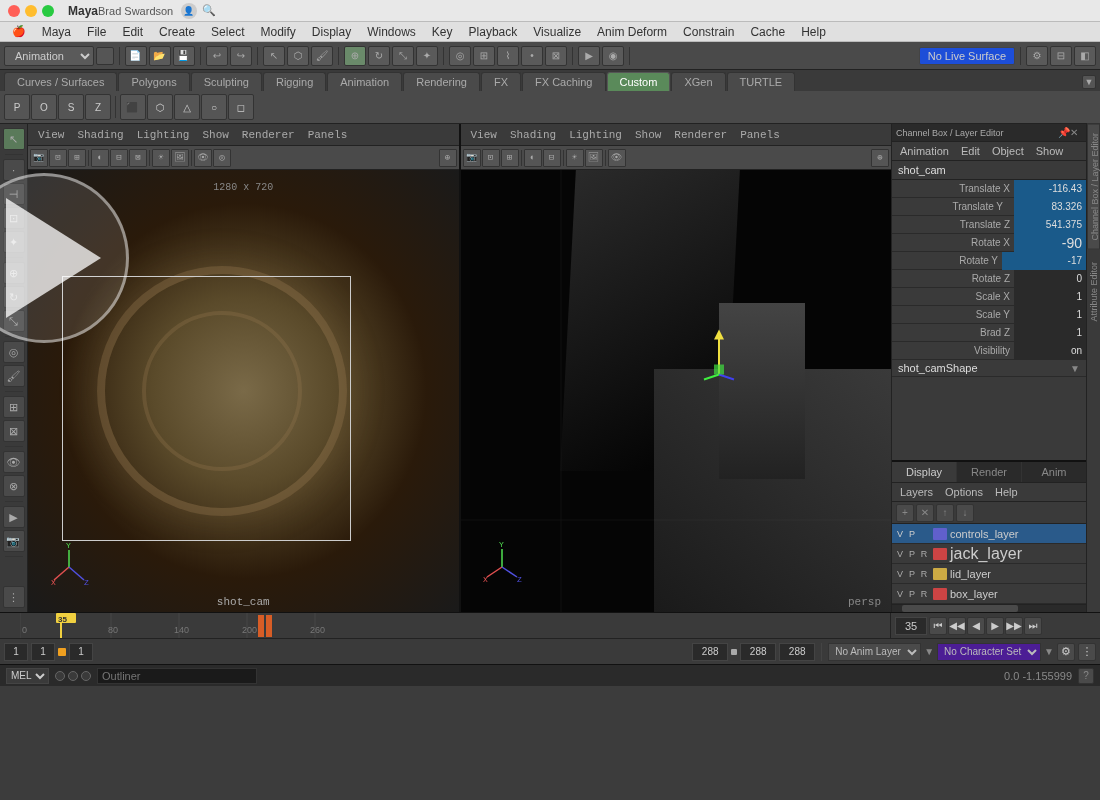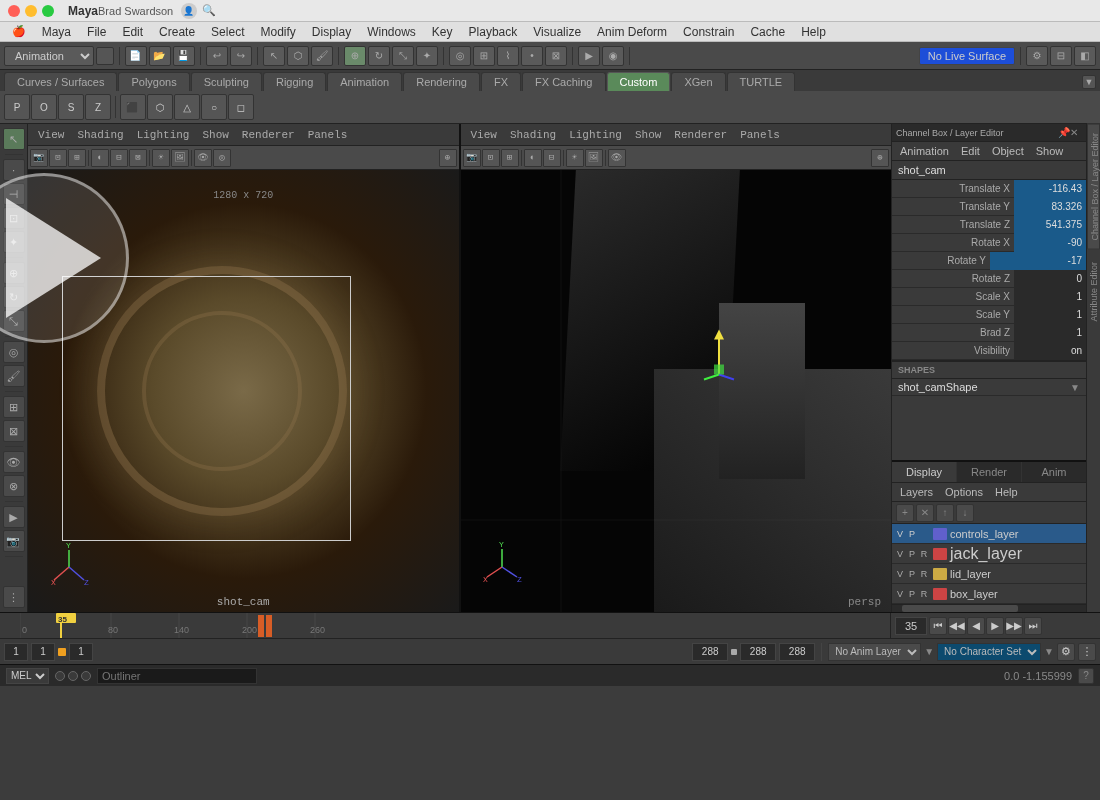--- a/index.html
+++ b/index.html
@@ -243,21 +243,21 @@
 
         <div class="vp-content" style="flex:1;background:#2a2a2a;position:relative;overflow:hidden;">
 
           <div style="position:absolute;top:0;left:0;right:0;bottom:0;background:radial-gradient(ellipse at 50% 50%, #7a6a48 0%, #5a4a2a 30%, #2a1a0a 60%, #1a1a1a 100%);"></div>
 
           <div style="position:absolute;top:50%;left:45%;transform:translate(-50%,-50%);width:250px;height:250px;border-radius:50%;border:8px solid rgba(150,120,80,0.4);box-shadow:0 0 40px rgba(150,120,80,0.2);"></div>
           <div style="position:absolute;top:50%;left:45%;transform:translate(-50%,-50%);width:160px;height:160px;border-radius:50%;border:4px solid rgba(150,120,80,0.3);"></div>
 
           <div class="inner-box"></div>
 
-          <div class="vp-res" style="position:absolute;top:20px;left:50%;transform:translateX(-50%);color:#888;font-size:10px;">1280 x 720</div>
+          <div class="vp-res" style="position:absolute;top:12px;left:50%;transform:translateX(-50%);color:#888;font-size:10px;">1280 x 720</div>
 
           <div class="vp-label" style="position:absolute;bottom:4px;left:50%;transform:translateX(-50%);color:#aaa;font-size:11px;">shot_cam</div>
 
           <div style="position:absolute;bottom:20px;left:16px;width:50px;height:50px;">
             <svg width="50" height="50">
               <line x1="25" y1="25" x2="10" y2="38" stroke="#e05050" stroke-width="1.5"></line>
               <line x1="25" y1="25" x2="25" y2="8" stroke="#50e050" stroke-width="1.5"></line>
               <line x1="25" y1="25" x2="40" y2="38" stroke="#5050e0" stroke-width="1.5"></line>
               <text x="7" y="43" fill="#e05050" font-size="8">X</text>
               <text x="22" y="6" fill="#50e050" font-size="8">Y</text>
@@ -349,33 +349,33 @@
     <div style="padding:3px 6px;font-size:11px;color:#ddd;background:#3a3a3a;border-bottom:1px solid #222;">shot_cam</div>
 
     <div id="cb-attrs" style="overflow-y:auto;flex:1;">
 
       <div class="cb-attr-row">
         <span class="cb-attr-name">Translate X</span>
         <span style="width:72px;padding:0 4px;font-size:10px;background:#1a5a8a;color:#ddd;text-align:right;height:18px;display:flex;align-items:center;justify-content:flex-end;">-116.43</span>
       </div>
       <div class="cb-attr-row">
         <span class="cb-attr-name">Translate Y</span>
-        <span style="width:72px;padding:0 4px;font-size:10px;background:#1a5a8a;color:#ddd;text-align:left;height:18px;display:flex;align-items:center;justify-content:flex-end;">83.326</span>
+        <span style="width:72px;padding:0 4px;font-size:10px;background:#1a5a8a;color:#ddd;text-align:left;height:18px;display:flex;align-items:center;justify-content:flex-end;margin-left:7px;">83.326</span>
       </div>
       <div class="cb-attr-row">
         <span class="cb-attr-name">Translate Z</span>
         <span style="width:72px;padding:0 4px;font-size:10px;background:#1a5a8a;color:#ddd;text-align:right;height:18px;display:flex;align-items:center;justify-content:flex-end;">541.375</span>
       </div>
       <div class="cb-attr-row">
         <span class="cb-attr-name">Rotate X</span>
-        <span style="width:72px;padding:0 4px;font-size:10px;background:#1a5a8a;color:#ddd;text-align:right;height:18px;display:flex;align-items:center;justify-content:flex-end;">-90</span>
+        <span style="width:72px;padding:0 4px;font-size:14px;background:#1a5a8a;color:#ddd;text-align:right;height:18px;display:flex;align-items:center;justify-content:flex-end;">-90</span>
       </div>
       <div class="cb-attr-row">
         <span class="cb-attr-name">Rotate Y</span>
-        <span style="width:96px;padding:0 4px;font-size:10px;background:#1a5a8a;color:#ddd;text-align:right;height:18px;display:flex;align-items:center;justify-content:flex-end;">-17</span>
+        <span style="width:84px;padding:0 4px;font-size:10px;background:#1a5a8a;color:#ddd;text-align:right;height:18px;display:flex;align-items:center;justify-content:flex-end;">-17</span>
       </div>
       <div class="cb-attr-row">
         <span class="cb-attr-name">Rotate Z</span>
         <span style="width:72px;padding:0 4px;font-size:10px;background:#2a2a2a;color:#ddd;text-align:right;height:18px;display:flex;align-items:center;justify-content:flex-end;">0</span>
       </div>
       <div class="cb-attr-row">
         <span class="cb-attr-name">Scale X</span>
         <span style="width:72px;padding:0 4px;font-size:10px;background:#2a2a2a;color:#ddd;text-align:right;height:18px;display:flex;align-items:center;justify-content:flex-end;">1</span>
       </div>
       <div class="cb-attr-row">
@@ -384,23 +384,20 @@
       </div>
       <div class="cb-attr-row">
         <span class="cb-attr-name">Brad Z</span>
         <span style="width:72px;padding:0 4px;font-size:10px;background:#2a2a2a;color:#ddd;text-align:right;height:18px;display:flex;align-items:center;justify-content:flex-end;">1</span>
       </div>
       <div class="cb-attr-row">
         <span class="cb-attr-name">Visibility</span>
         <span style="width:72px;padding:0 4px;font-size:10px;background:#2a2a2a;color:#ddd;text-align:right;height:18px;display:flex;align-items:center;justify-content:flex-end;">on</span>
       </div>
 
-      <div style="padding:3px 6px;border-top:2px solid #222;border-bottom:1px solid #222;">
-        <div style="font-size:9px;color:#888;text-transform:uppercase;font-weight:bold;">SHAPES</div>
-      </div>
       <div style="display:flex;align-items:center;padding:2px 6px;border-bottom:1px solid #2a2a2a;">
         <span style="font-size:11px;color:#ddd;flex:1;">shot_camShape</span>
         <span style="font-size:10px;color:#888;cursor:pointer;">▼</span>
       </div>
     </div>
 
     <div id="layer-editor" style="border-top:2px solid #111;">
 
       <div style="display:flex;background:#2a2a2a;border-bottom:1px solid #222;">
         <div style="flex:1;text-align:center;padding:4px;font-size:11px;color:#ccc;cursor:pointer;background:#3a3a3a;border-right:1px solid #333;">Display</div>
@@ -522,21 +519,21 @@
   <div style="flex:1;"></div>
   <input type="text" value="288" style="width: 36px; height: 18px; background: rgb(42, 42, 42); border: 1px solid rgb(68, 68, 68); color: rgb(204, 204, 204); font-size: 10px; text-align: center;">
   <div style="width:6px;height:6px;background:#aaa;border-radius:1px;"></div>
   <input type="text" value="288" style="width: 36px; height: 18px; background: rgb(42, 42, 42); border: 1px solid rgb(68, 68, 68); color: rgb(204, 204, 204); font-size: 10px; text-align: center;">
   <input type="text" value="288" style="width: 36px; height: 18px; background: rgb(42, 42, 42); border: 1px solid rgb(68, 68, 68); color: rgb(204, 204, 204); font-size: 10px; text-align: center;">
   <div style="width:1px;height:18px;background:#444;margin:0 3px;"></div>
   <select style="height:18px;background:#4a4a4a;border:1px solid #333;color:#bbb;font-size:10px;padding:0 2px;">
     <option value="No Anim Layer">No Anim Layer</option>
   </select>
   <div style="font-size:10px;color:#888;">▼</div>
-  <select style="height:18px;background:#0c4a6e;border:1px solid #333;color:#bbb;font-size:10px;padding:0 2px;">
+  <select style="height:18px;background:#4c1d95;border:1px solid #333;color:#bbb;font-size:10px;padding:0 2px;">
     <option value="No Character Set">No Character Set</option>
   </select>
   <div style="font-size:10px;color:#888;">▼</div>
   <div style="width:18px;height:18px;background:#4a4a4a;border:1px solid #333;border-radius:2px;display:flex;align-items:center;justify-content:center;cursor:pointer;font-size:11px;">⚙</div>
   <div style="width:18px;height:18px;background:#4a4a4a;border:1px solid #333;border-radius:2px;display:flex;align-items:center;justify-content:center;cursor:pointer;font-size:11px;">⋮</div>
 </div>
 
 <div id="statusbar" style="width:100%;height:22px;background:#2a2a2a;display:flex;align-items:center;padding:0 6px;border-top:1px solid #111;gap:6px;">
   <select style="height:16px;background:#3a3a3a;border:1px solid #444;color:#ccc;font-size:10px;">
     <option value="MEL">MEL</option>

